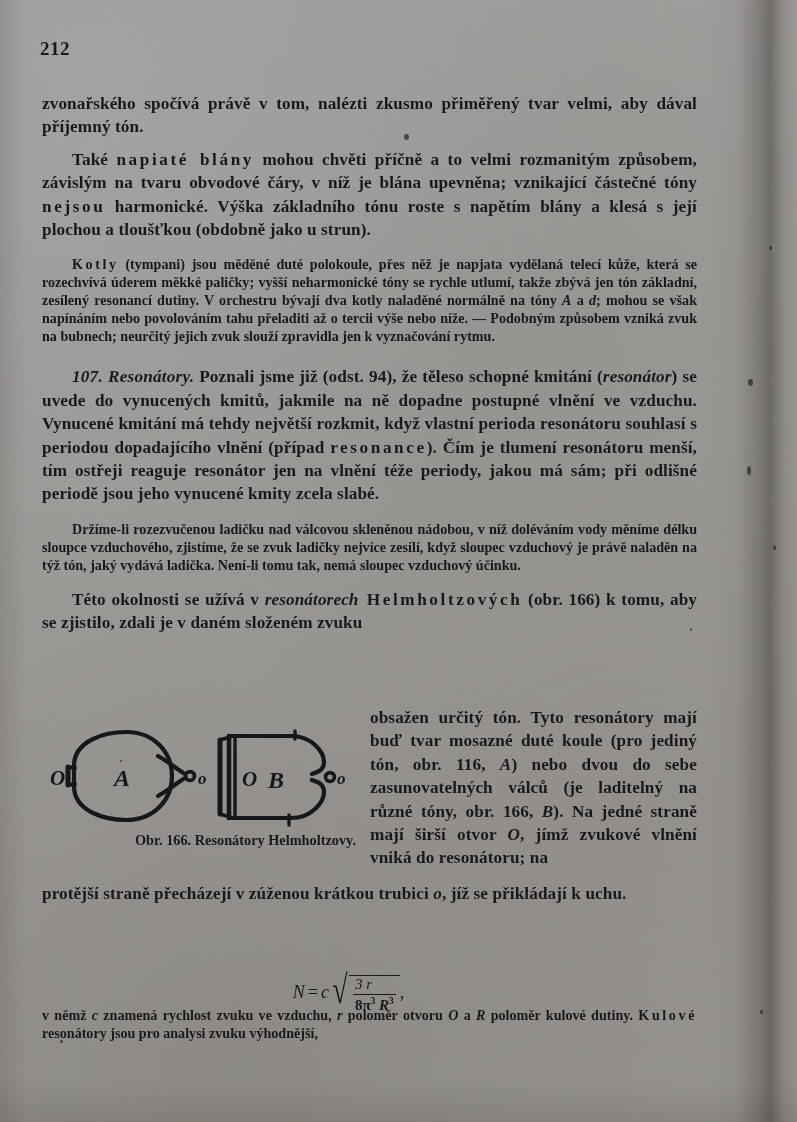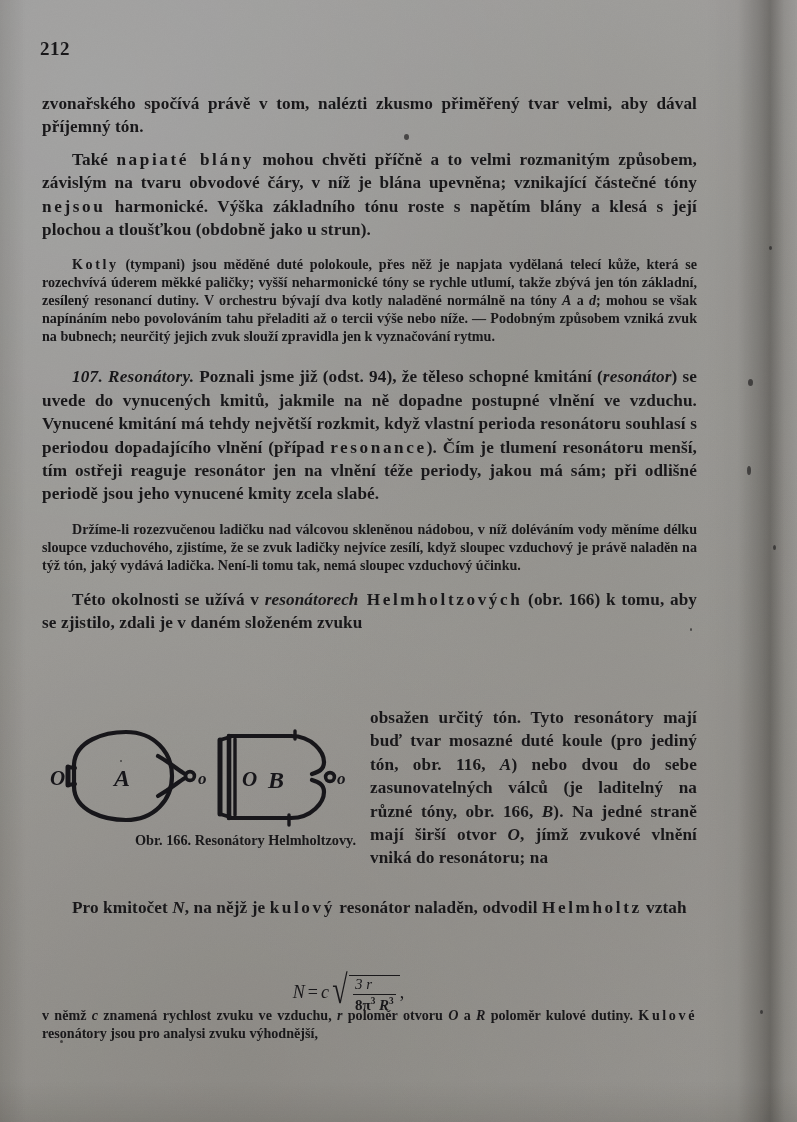--- a/index.html
+++ b/index.html
@@ -267,22 +267,22 @@
           <text x="196" y="60" font-size="21" font-weight="bold" font-style="italic">O</text>
           <text x="222" y="62" font-size="24" font-weight="bold" font-style="italic">B</text>
           <text x="291" y="58" font-size="17" font-weight="bold" font-style="italic">o</text>
         </g>
       </svg>
     </div>
 
     <div id="figure-caption">Obr. 166. Resonátory Helmholtzovy.</div>
 
     <div style="position:absolute; left:42px; top:882px; width:655px;">
-
-      <p class="big indent gap-md"><span>Pro kmitočet </span><span class="it">N</span><span>, na nějž je </span><span class="sp">kulový</span><span> resonátor naladěn, odvodil </span><span class="sp">Helmholtz</span><span> vztah</span></p>
+      <p class="big"><span>protější straně přecházejí v zúženou krátkou trubici </span><span class="it">o</span><span>, jíž se přikládají k uchu.</span></p>
+
     </div>
 
     <div id="formula">
       <span class="frm">
         <span>N</span><span style="font-style:normal; margin:0 3px;">=</span><span>c</span><span class="radical">
             <span class="radical-sign">√</span>
             <span class="frac">
               <span class="num">3 r</span>
               <span class="den"><span style="font-style:normal;">8</span><span style="font-style:normal;">π</span><sup>3</sup>&nbsp;<span>R</span><sup>3</sup></span>
             </span>

